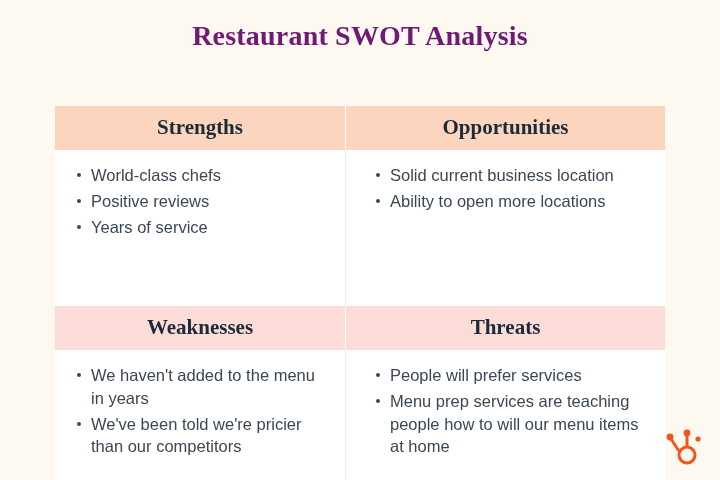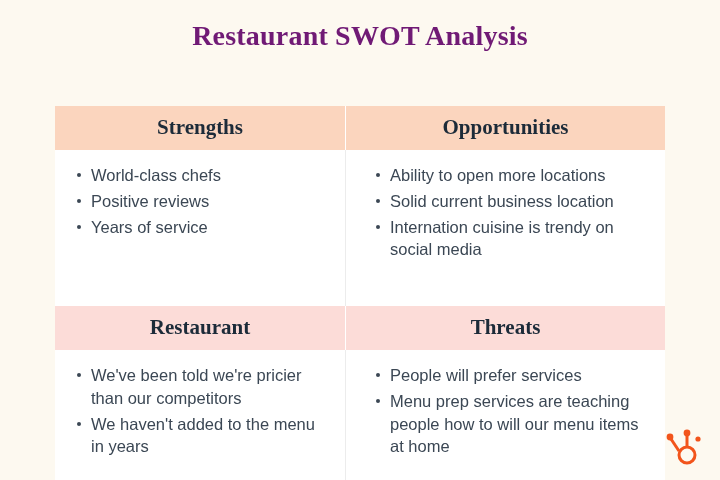--- a/index.html
+++ b/index.html
@@ -124,34 +124,33 @@
   <div class="quad-body top-body-left">
     <ul class="bullets">
       <li>World-class chefs</li>
       <li>Positive reviews</li>
       <li>Years of service</li>
     </ul>
   </div>
   <div class="vline"></div>
   <div class="quad-body right top-body-right">
     <ul class="bullets">
+      <li>Solid current business location</li>
       <li>Ability to open more locations</li>
-      <li>Solid current business location</li>
-      <li>Internation cuisine is trendy on social media</li>
     </ul>
   </div>
 
-  <div class="quad-header header-weaknesses">Restaurant</div>
+  <div class="quad-header header-weaknesses">Weaknesses</div>
   <div class="vline vline-header"></div>
   <div class="quad-header header-threats">Threats</div>
 
   <div class="quad-body bot-body-left">
     <ul class="bullets">
+      <li>We haven't added to the menu in years</li>
       <li>We've been told we're pricier than our competitors</li>
-      <li>We haven't added to the menu in years</li>
     </ul>
   </div>
   <div class="vline"></div>
   <div class="quad-body right bot-body-right">
     <ul class="bullets">
       <li>People will prefer services</li>
       <li>Menu prep services are teaching people how to will our menu items at home</li>
     </ul>
   </div>
 

